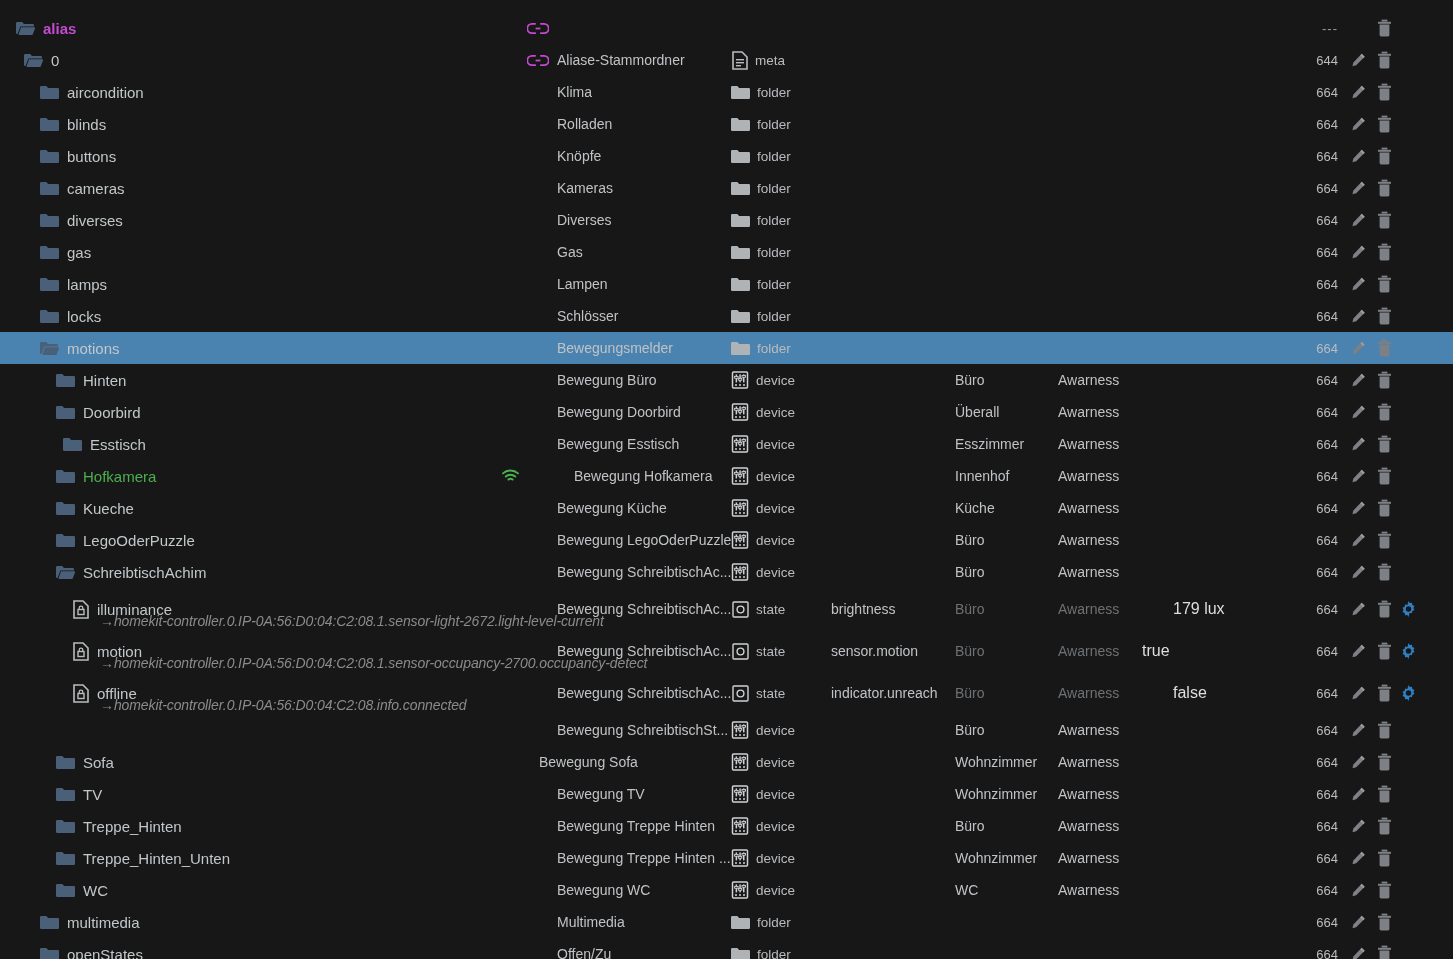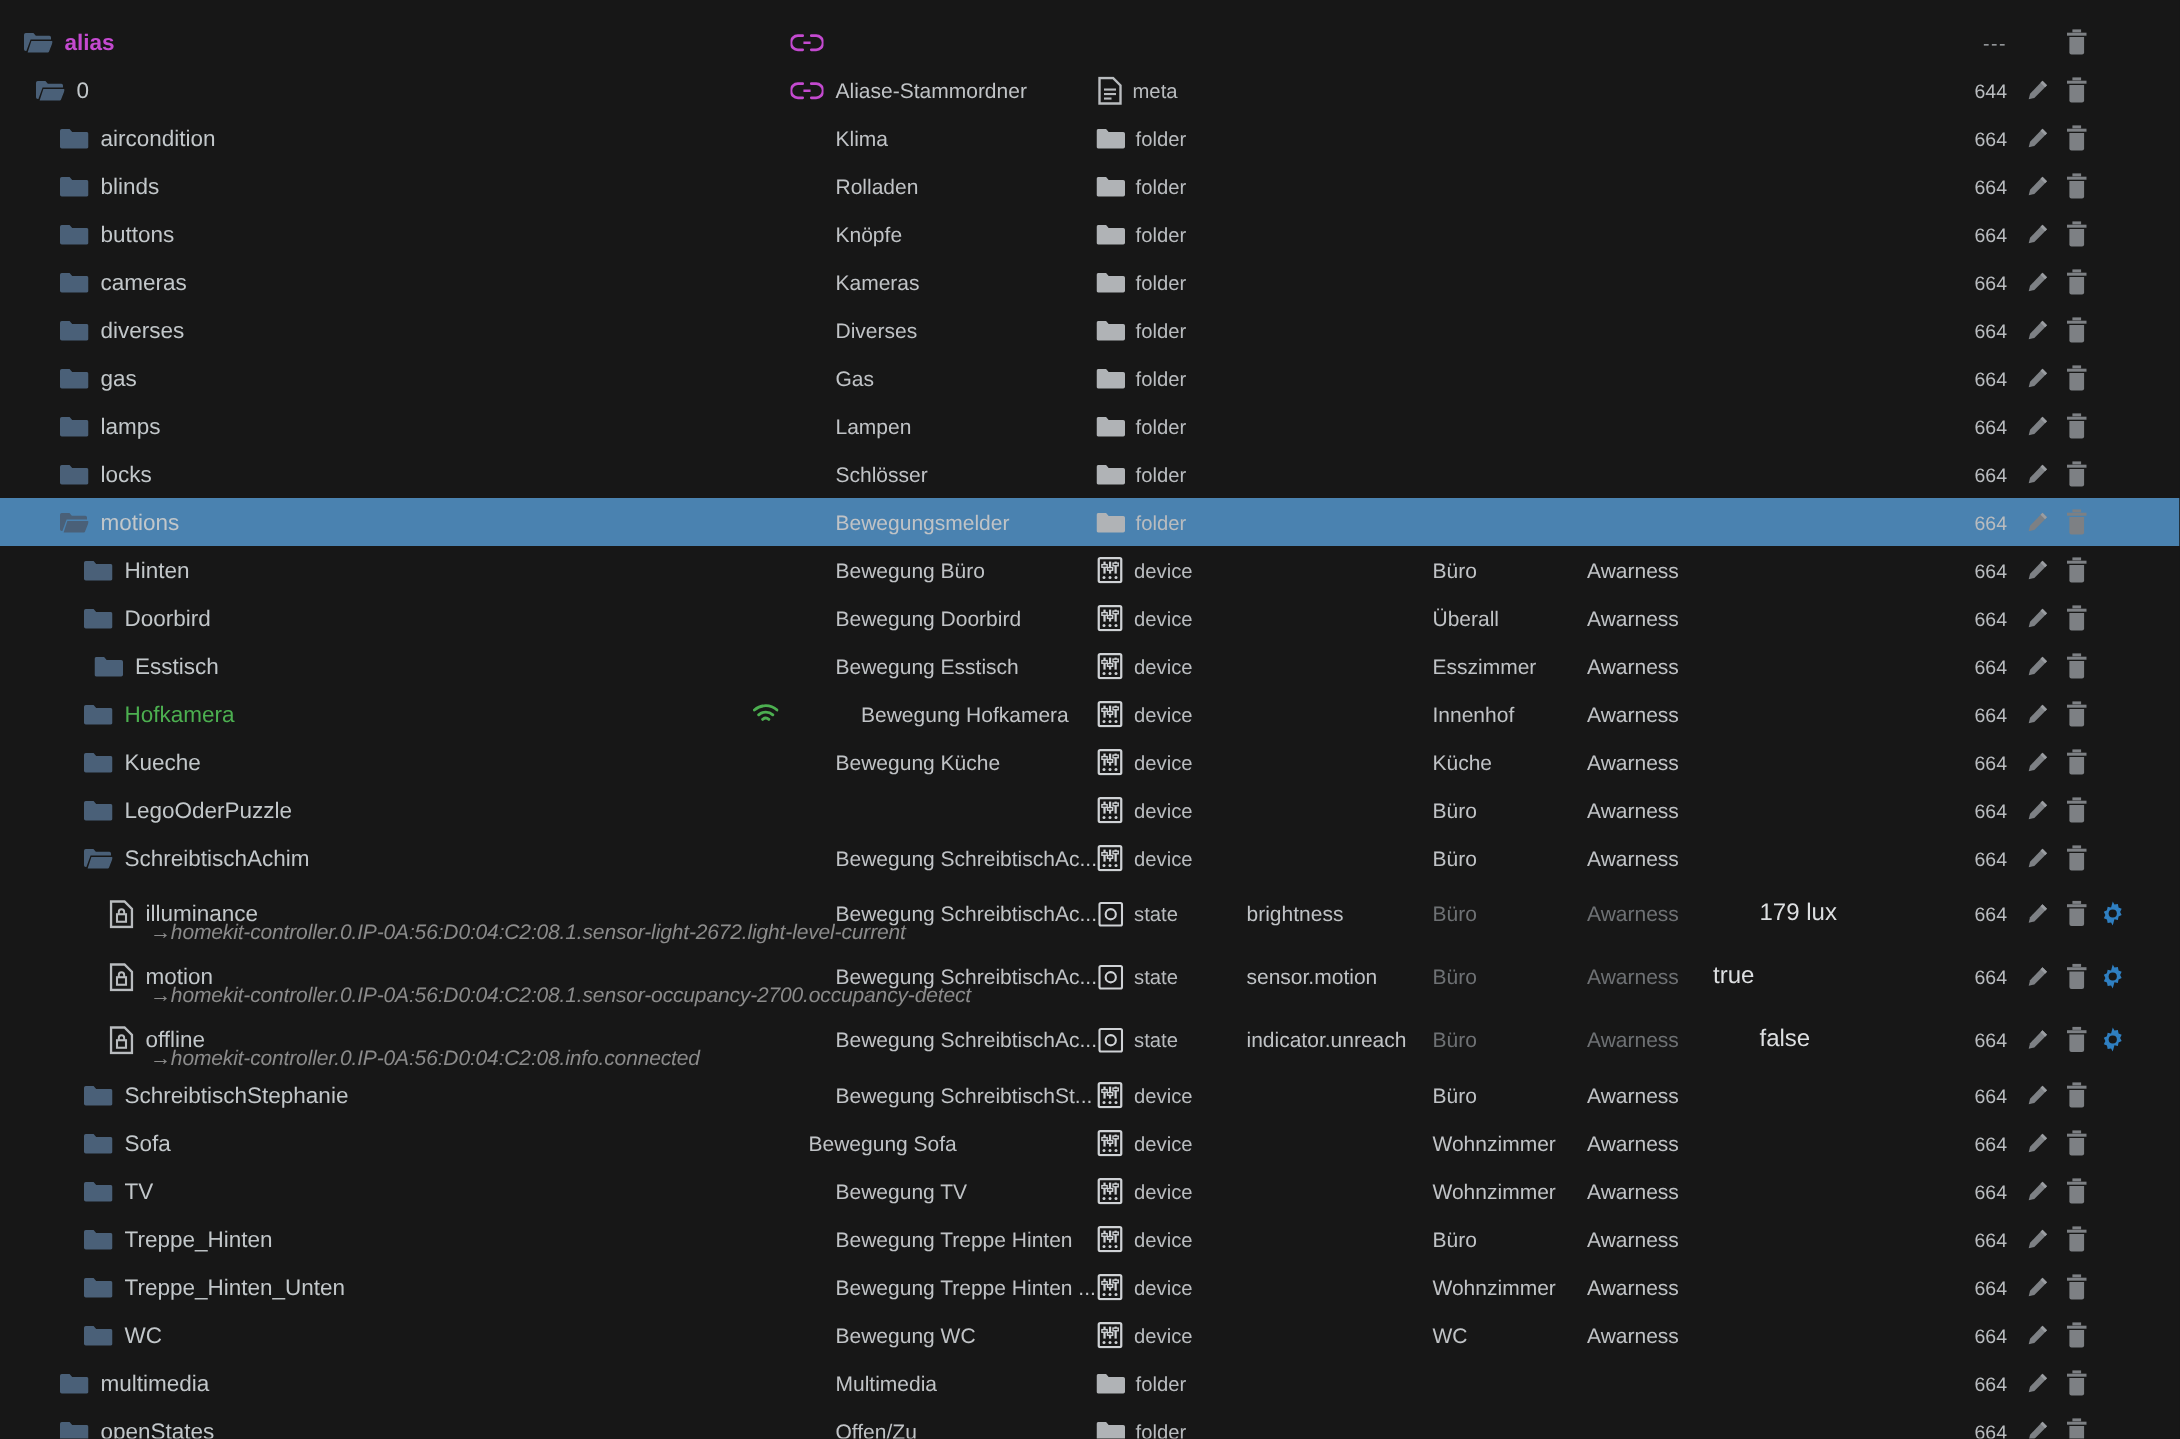--- a/index.html
+++ b/index.html
@@ -732,20 +732,21 @@
     </div>
     <div class="row" style="top:524px;height:32px">
       <div class="c-name" style="left:56px">
         <span class="ico folder-ico">
           <svg width="19" height="15" viewBox="0 0 19 15">
             <path class="body" d="M0 2.2A1.2 1.2 0 0 1 1.2 1h5.2l1.7 2h9.7A1.2 1.2 0 0 1 19 4.2v8.6A1.2 1.2 0 0 1 17.8 14H1.2A1.2 1.2 0 0 1 0 12.8z"></path>
           </svg>
         </span>
         <span class="label dim">LegoOderPuzzle</span>
       </div>
+      <div class="cell" style="left:557px">Bewegung LegoOderPuzzle</div>
       <div class="cell typelabel" style="left:731px">
         <span class="ico dev-ico">
           <svg width="18" height="18" viewBox="0 0 18 18">
             <rect x="1.5" y="1" width="15" height="16" rx="1" fill="none" stroke="#cfd2d5" stroke-width="1.5"></rect>
             <rect x="4.6" y="3.4" width="1.5" height="8" fill="#cfd2d5"></rect>
             <rect x="8.3" y="3.4" width="1.5" height="8" fill="#cfd2d5"></rect>
             <rect x="12" y="3.4" width="1.5" height="8" fill="#cfd2d5"></rect>
             <rect x="3.6" y="5.4" width="3.5" height="1.8" fill="#171717" stroke="#cfd2d5" stroke-width="0.9"></rect>
             <rect x="7.3" y="7.4" width="3.5" height="1.8" fill="#171717" stroke="#cfd2d5" stroke-width="0.9"></rect>
             <rect x="11" y="4.4" width="3.5" height="1.8" fill="#171717" stroke="#cfd2d5" stroke-width="0.9"></rect>
@@ -979,28 +980,20 @@
       <div class="cell" style="left:1400px">
         <span class="ico gear">
           <svg width="18" height="18" viewBox="0 0 18 18">
             <path fill="#2f7fc1" d="M9 0.6l1.2 2.1 2.4-.4.5 2.4 2.2 1-1.1 2.2 1.1 2.2-2.2 1-.5 2.4-2.4-.4L9 17.4l-1.2-2.1-2.4.4-.5-2.4-2.2-1 1.1-2.2L2.7 7.7l2.2-1 .5-2.4 2.4.4z"></path>
             <circle cx="9" cy="9" r="2.9" fill="#171717"></circle>
           </svg>
         </span>
       </div>
     </div>
     <div class="row" style="top:714px;height:32px">
-      <div class="c-name" style="left:56px">
-        <span class="ico folder-ico">
-          <svg width="19" height="15" viewBox="0 0 19 15">
-            <path class="body" d="M0 2.2A1.2 1.2 0 0 1 1.2 1h5.2l1.7 2h9.7A1.2 1.2 0 0 1 19 4.2v8.6A1.2 1.2 0 0 1 17.8 14H1.2A1.2 1.2 0 0 1 0 12.8z"></path>
-          </svg>
-        </span>
-        <span class="label dim">SchreibtischStephanie</span>
-      </div>
       <div class="cell" style="left:557px">Bewegung SchreibtischSt...</div>
       <div class="cell typelabel" style="left:731px">
         <span class="ico dev-ico">
           <svg width="18" height="18" viewBox="0 0 18 18">
             <rect x="1.5" y="1" width="15" height="16" rx="1" fill="none" stroke="#cfd2d5" stroke-width="1.5"></rect>
             <rect x="4.6" y="3.4" width="1.5" height="8" fill="#cfd2d5"></rect>
             <rect x="8.3" y="3.4" width="1.5" height="8" fill="#cfd2d5"></rect>
             <rect x="12" y="3.4" width="1.5" height="8" fill="#cfd2d5"></rect>
             <rect x="3.6" y="5.4" width="3.5" height="1.8" fill="#171717" stroke="#cfd2d5" stroke-width="0.9"></rect>
             <rect x="7.3" y="7.4" width="3.5" height="1.8" fill="#171717" stroke="#cfd2d5" stroke-width="0.9"></rect>

